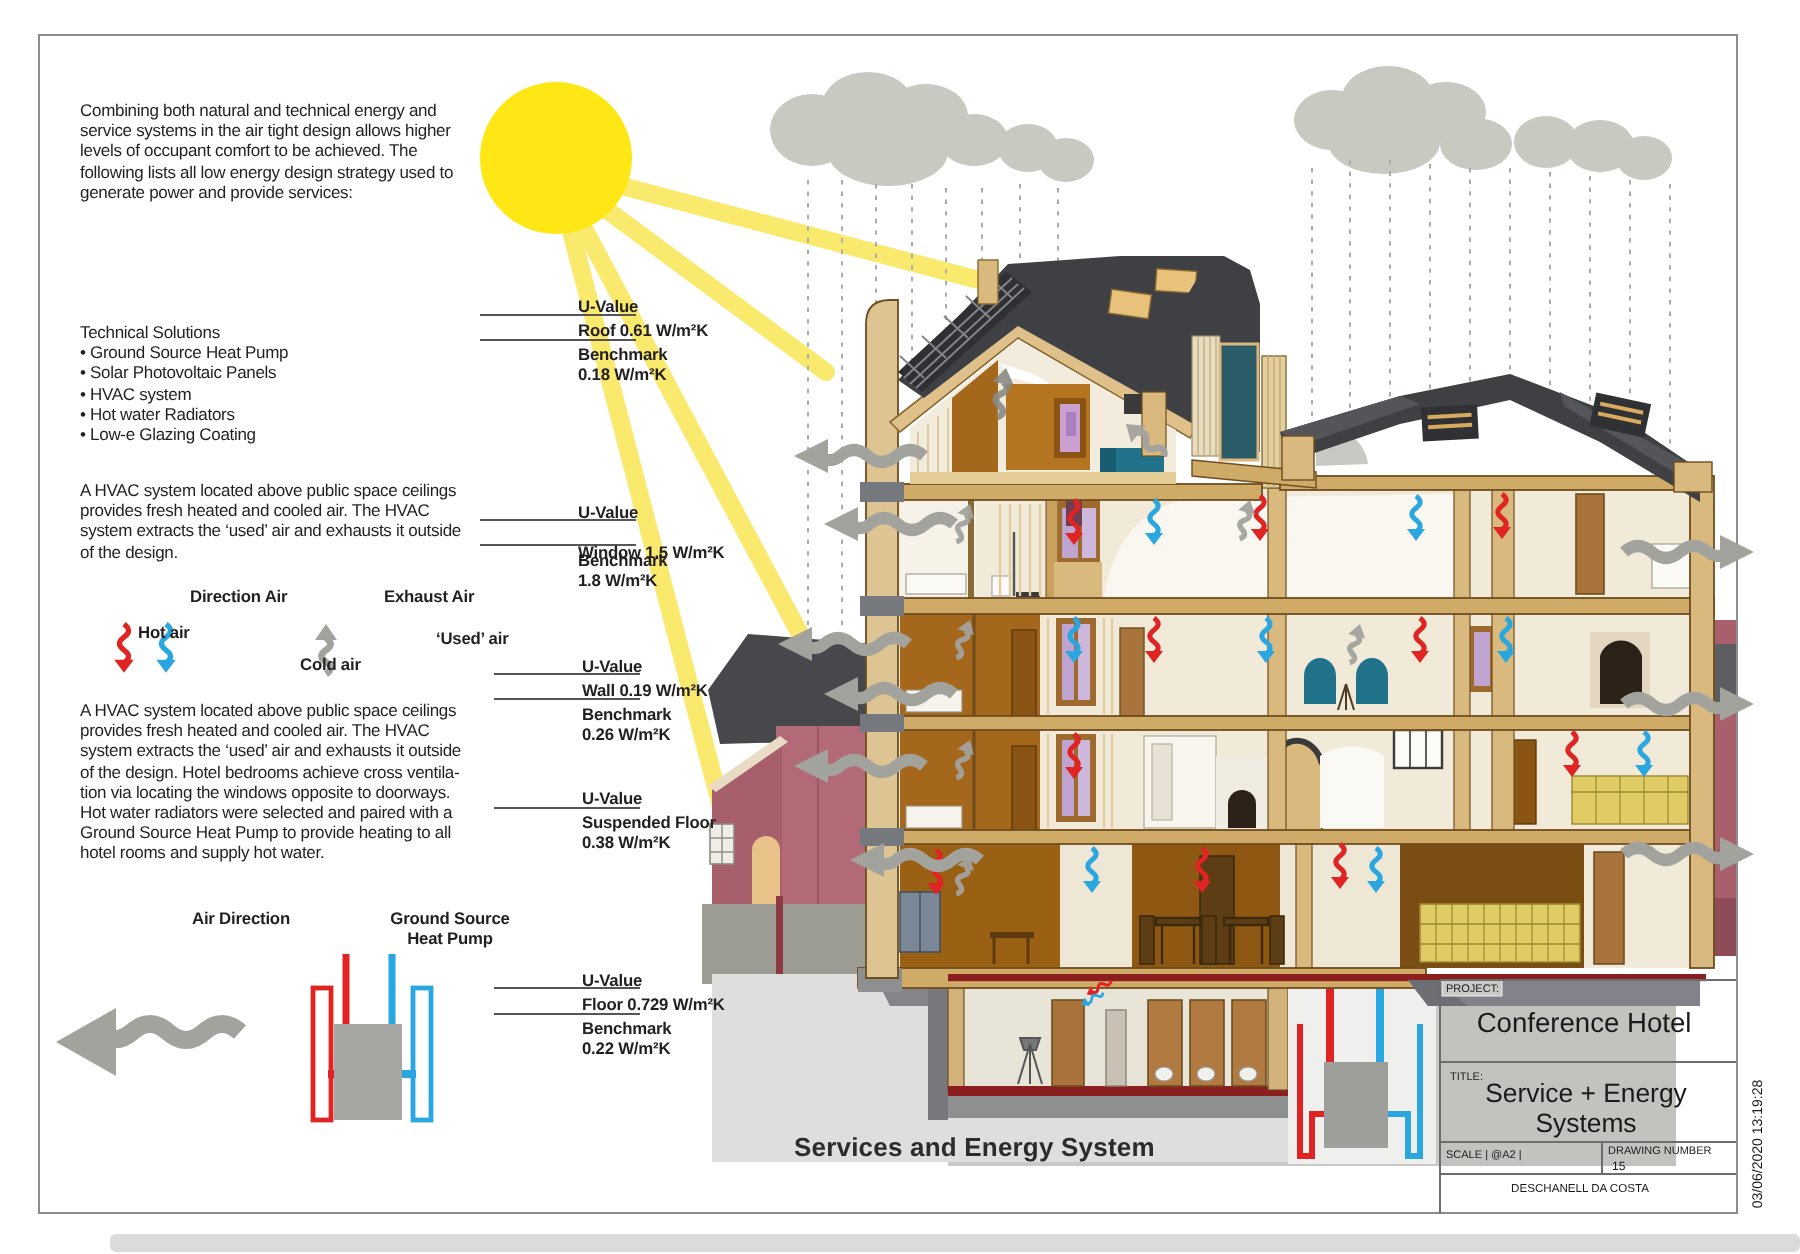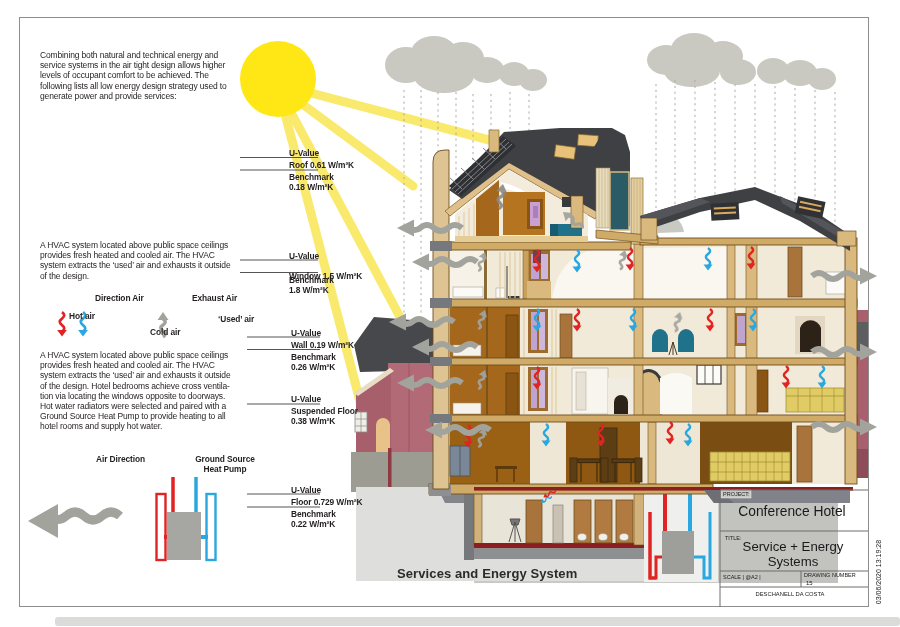--- a/index.html
+++ b/index.html
@@ -590,20 +590,21 @@
 
 <rect x="206.5" y="494" width="9" height="66" fill="#fff" stroke="#2aa7e0" stroke-width="2.4"></rect>
 <path d="M198,537 H208" stroke="#2aa7e0" stroke-width="4" fill="none"></path>
 
 <rect x="167" y="512" width="34" height="48" fill="#a6a6a3"></rect>
 </svg>
 
 <div class="txt" style="left:40px;top:50px;">Combining both natural and technical energy and<br>service systems in the air tight design allows higher<br>levels of occupant comfort to be achieved. The<br>following lists all low energy design strategy used to<br>generate power and provide services:</div>
 
 
+<div class="txt" style="left:40px;top:161px;">Technical Solutions<br>• Ground Source Heat Pump<br>• Solar Photovoltaic Panels<br>• HVAC system<br>• Hot water Radiators<br>• Low-e Glazing Coating</div>
 
 <div class="txt" style="left:40px;top:240px;">A HVAC system located above public space ceilings<br>provides fresh heated and cooled air. The HVAC<br>system extracts the  ‘used’ air and exhausts it outside<br>of the design.</div>
 
 <div class="lbl" style="left:55px;top:293px;">Direction Air</div>
 
 <div class="lbl" style="left:152px;top:293px;">Exhaust Air</div>
 
 <div class="lbl" style="left:29px;top:311px;">Hot air</div>
 
 <div class="lbl" style="left:110px;top:327px;">Cold air</div>

